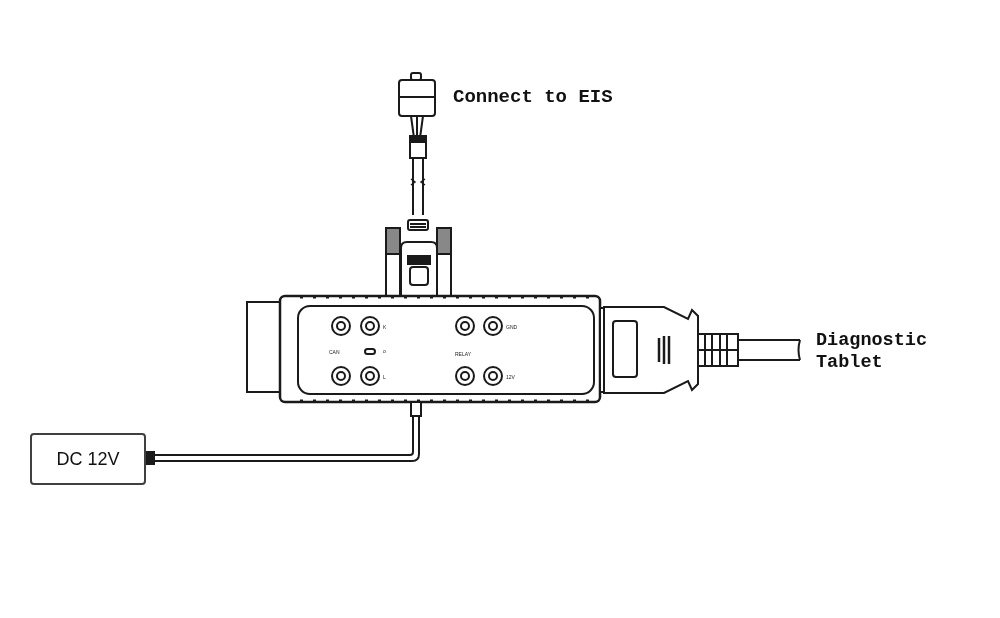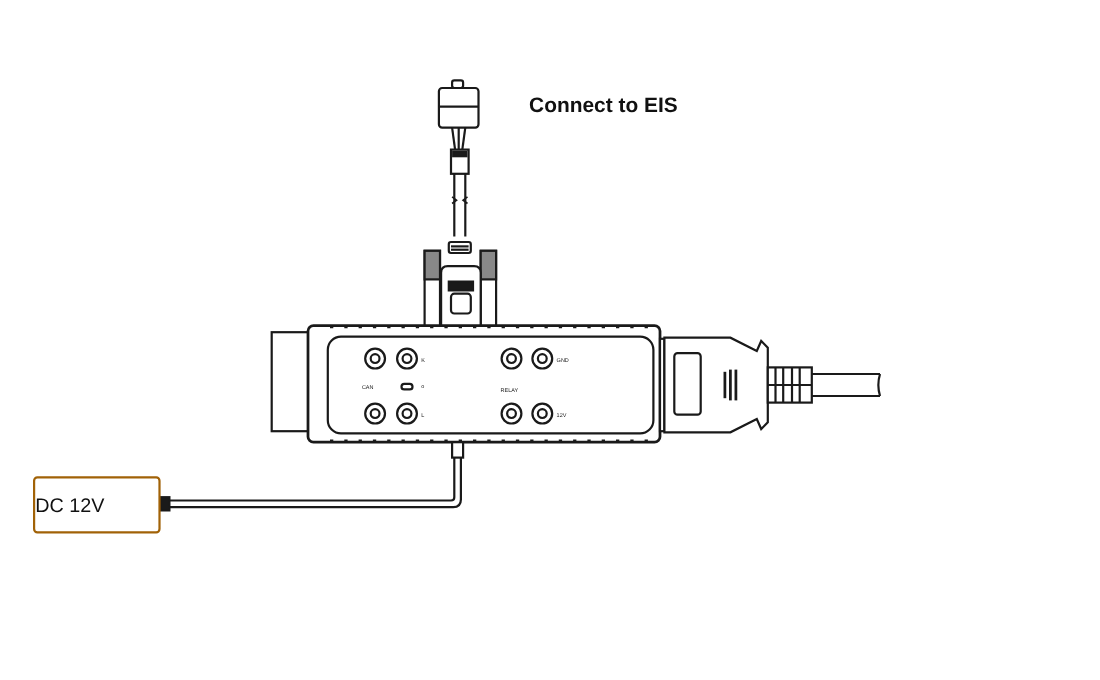--- a/index.html
+++ b/index.html
@@ -1,21 +1,21 @@
 <!DOCTYPE html>
 <html><head>
 <meta charset="utf-8">
 <style>
   html, body { margin:0; padding:0; background:#ffffff; }
   body { width:1000px; height:618px; position:relative; overflow:hidden; font-family:"Liberation Sans", sans-serif; }
   svg { position:absolute; left:0; top:0; }
-  .label { position:absolute; font-family:Liberation Sans, sans-serif; font-weight:bold; color:#111;margin-left:28px; }
+  .label { position:absolute; font-family:Liberation Mono, monospace; font-weight:bold; color:#111; }
   .eis-label { left:453px; top:86px; font-size:19px; }
   .tablet-label { left:816px; top:330px; font-size:18.5px; line-height:22px; }
-  .dc-box { position:absolute; left:30px; top:433px; width:116px; height:52px; border:2px solid #a16207; border-radius:4px; box-sizing:border-box; display:flex; align-items:center; font-size:18px; color:#111; background:#fff; }
+  .dc-box { position:absolute; left:30px; top:433px; width:116px; height:52px; border:2px solid #404040; border-radius:4px; box-sizing:border-box; display:flex; align-items:center; justify-content:center; font-size:18px; color:#111; background:#fff; }
 </style>
 </head>
 <body>
 
 <svg width="1000" height="618" viewBox="0 0 1000 618">
   <g fill="none" stroke="#1a1a1a" stroke-width="2">
 
     <g>
       <rect x="411" y="73" width="10" height="7" rx="2"></rect>
       <rect x="399" y="80" width="36" height="36" rx="3" fill="#fff"></rect>
@@ -106,16 +106,17 @@
     <g>
       <rect x="146" y="452" width="8" height="12" fill="#1a1a1a"></rect>
       <path d="M154 455 L410 455 Q413 455 413 452 L413 416"></path>
       <path d="M154 461 L412 461 Q419 461 419 454 L419 416"></path>
     </g>
   </g>
 </svg>
 
 <div class="label eis-label">Connect to EIS</div>
 <div class="label tablet-label">
+  <div>Diagnostic Tablet</div>
 </div>
 <div class="dc-box">
   <span>DC 12V</span>
 </div>
 
 </body></html>

